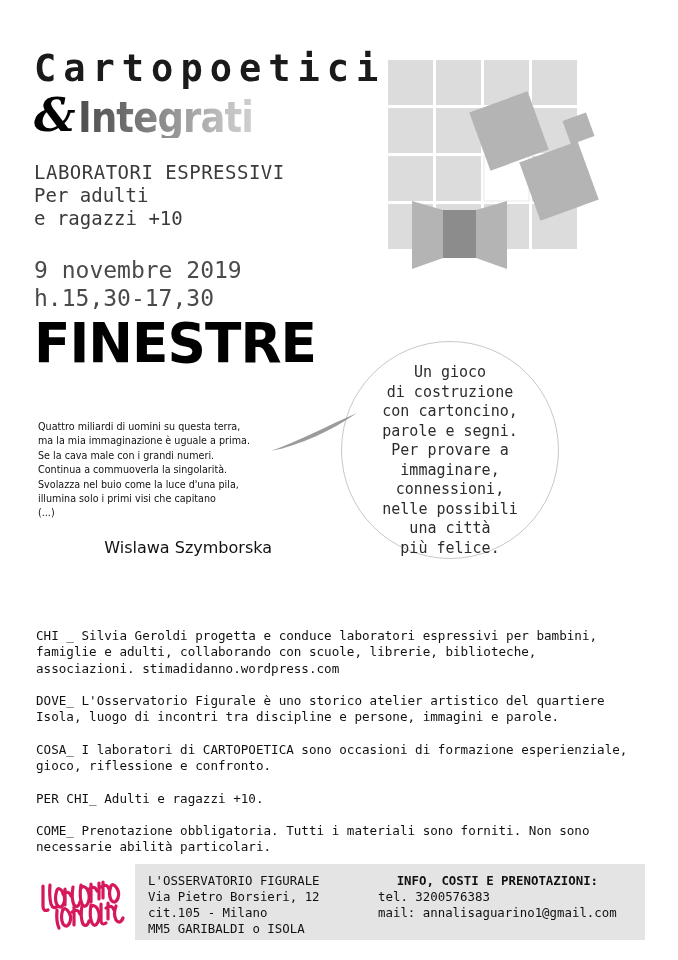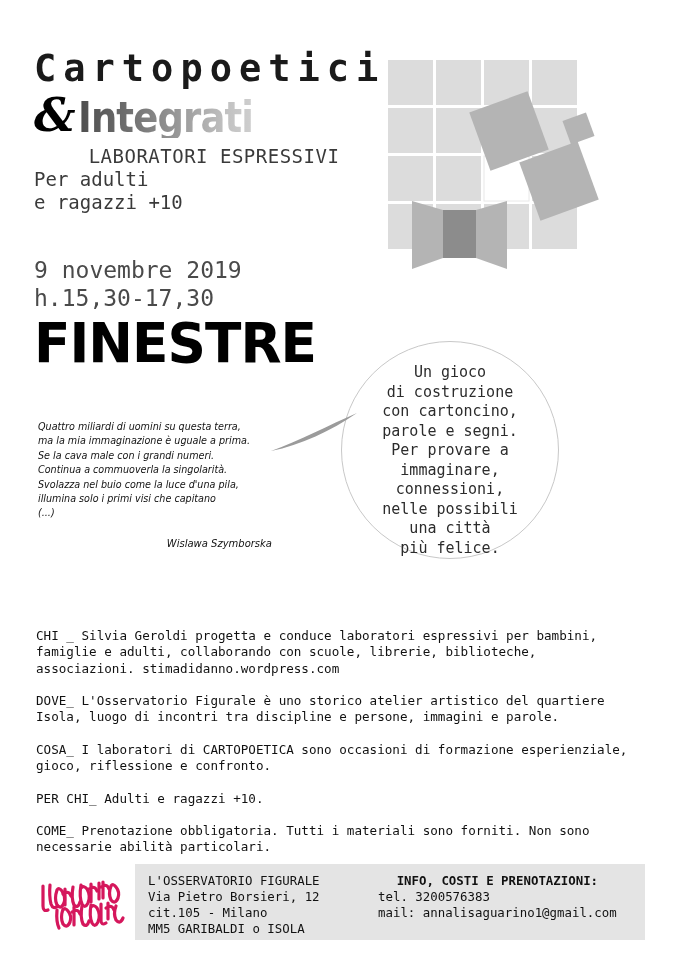--- a/index.html
+++ b/index.html
@@ -71,21 +71,21 @@
     color: transparent;
     -webkit-text-fill-color: transparent;
   }
   .sub {
     font-family: "DejaVu Sans Mono", monospace;
     font-size: 19px;
     color: #3a3a3a;
     line-height: 1.22;
     white-space: nowrap;
   }
-  #sub1 { margin-top: 7px; letter-spacing: 0.5px; text-align: center; }
+  #sub1 { margin-top: 23px; letter-spacing: 0.5px; }
 
   
   #date-block {
     position: absolute;
     left: 34px;
     top: 257px;
     width: 400px;
   }
   .date-line {
     font-family: "DejaVu Sans Mono", monospace;
@@ -106,30 +106,29 @@
     transform-origin: left top;
   }
 
   
   #quote {
     position: absolute;
     left: 38px;
     top: 420px;
     width: 240px;
     font-family: "DejaVu Sans", sans-serif;
-    font-style: italic;
     font-size: 9.6px;
     line-height: 1.50;
     color: #111;
   }
   #quote-author {
     margin-top: 15px;
     text-align: right;
     padding-right: 6px;
-    font-size: 10px;
+    font-size: 16px;
   }
 
   
   #bubble {
     position: absolute;
     left: 341px;
     top: 341px;
     width: 218px;
     height: 218px;
   }

